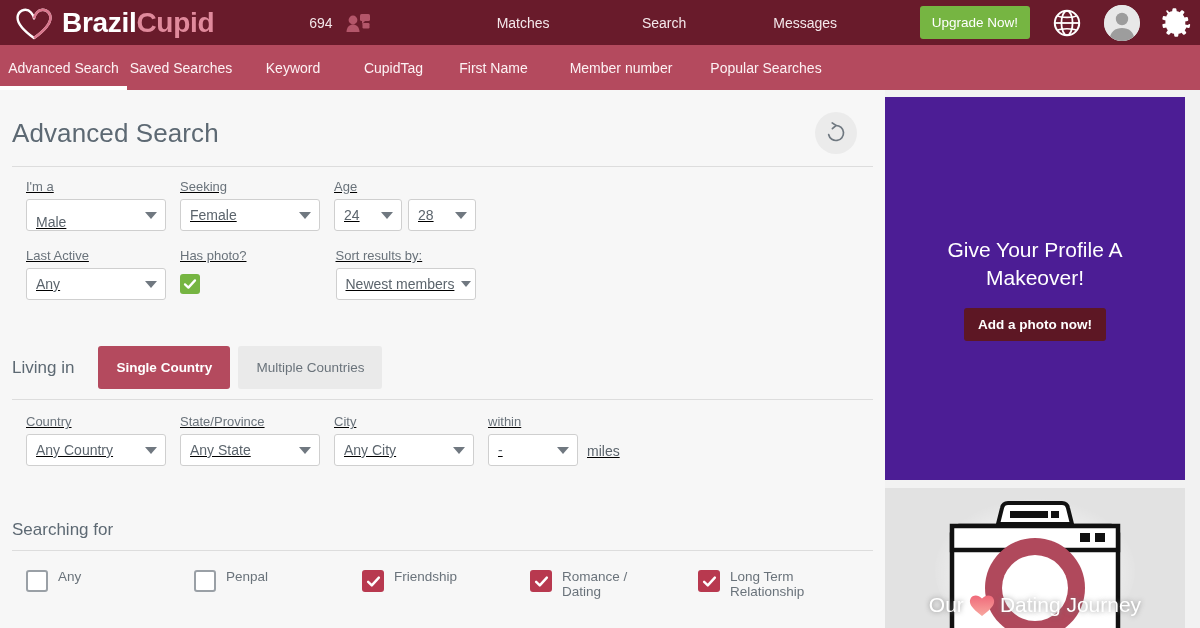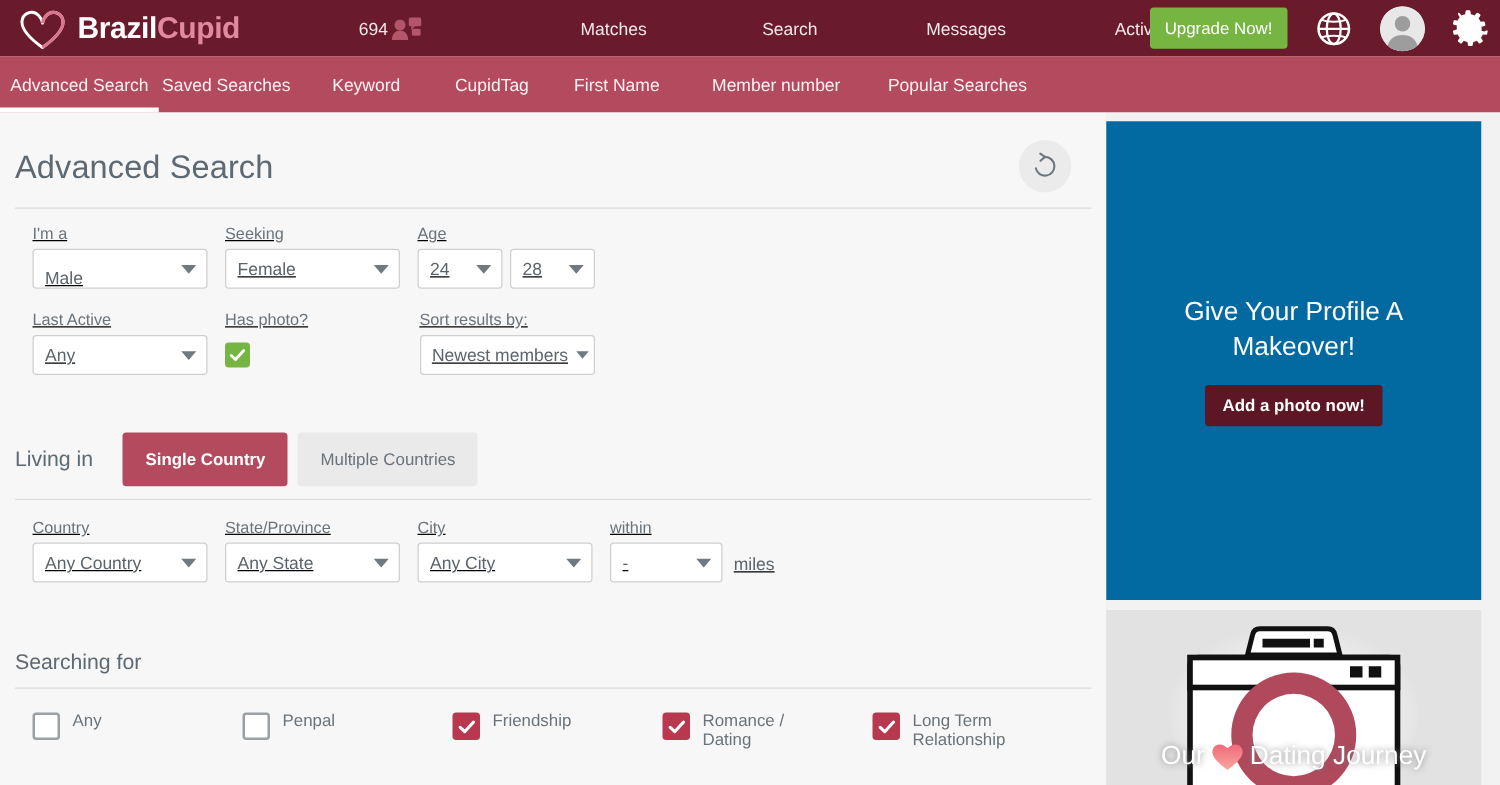--- a/index.html
+++ b/index.html
@@ -20,28 +20,28 @@
     display: flex;
     align-items: center;
   }
   .logo-wrap {
     display: flex; align-items: center;
     padding-left: 14px;
     gap: 8px;
   }
   .logo-heart { width: 40px; height: 34px; flex: 0 0 auto; }
   .logo-text {
-    font-size: 24px; font-weight: bold; letter-spacing: -0.3px;
+    font-size: 28px; font-weight: bold; letter-spacing: -0.3px;
     white-space: nowrap;
   }
   .logo-text .brand-a { color: #ffffff; }
   .logo-text .brand-b { color: #e08a9c; }
 
   .msg-badge {
-    display: flex; align-items: center; gap: 2px;
+    display: flex; align-items: center; gap: 12px;
     margin-left: 95px;
     color: #f0dfe3;
     font-size: 14px;
   }
   .msg-badge .count { font-size: 14px; color: #f3e6e9; }
 
   .topnav {
     display: flex; align-items: center;
     margin-left: 82px;
     gap: 0;
@@ -246,21 +246,21 @@
   .ci-0 { width: 168px; }
   .ci-1 { width: 168px; }
   .ci-2 { width: 168px; }
   .ci-3 { width: 168px; }
 
   
   .promo {
     position: absolute;
     left: 0; top: 7px;
     width: 300px; height: 383px;
-    background: #0369a1;
+    background: #4c1d95;
     display: flex; flex-direction: column;
     align-items: center; justify-content: center;
   }
   .promo-text {
     color: #ffffff; font-size: 21px; text-align: center;
     line-height: 28px; padding: 0 16px;
     margin-bottom: 16px;
   }
   .promo-btn {
     background: #5d1724; color: #ffffff;

